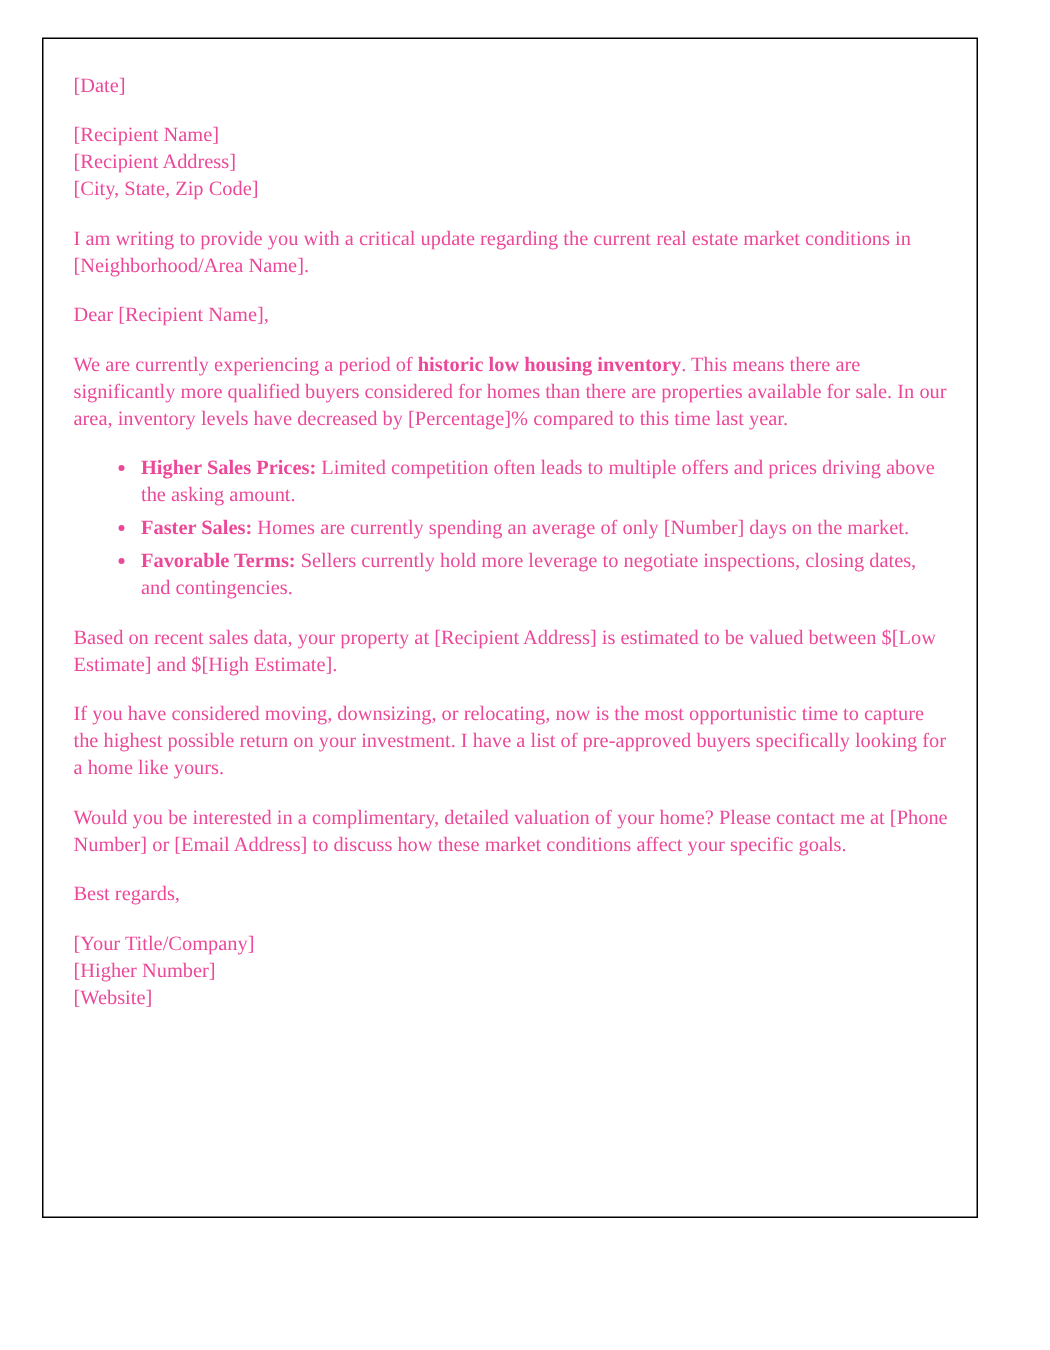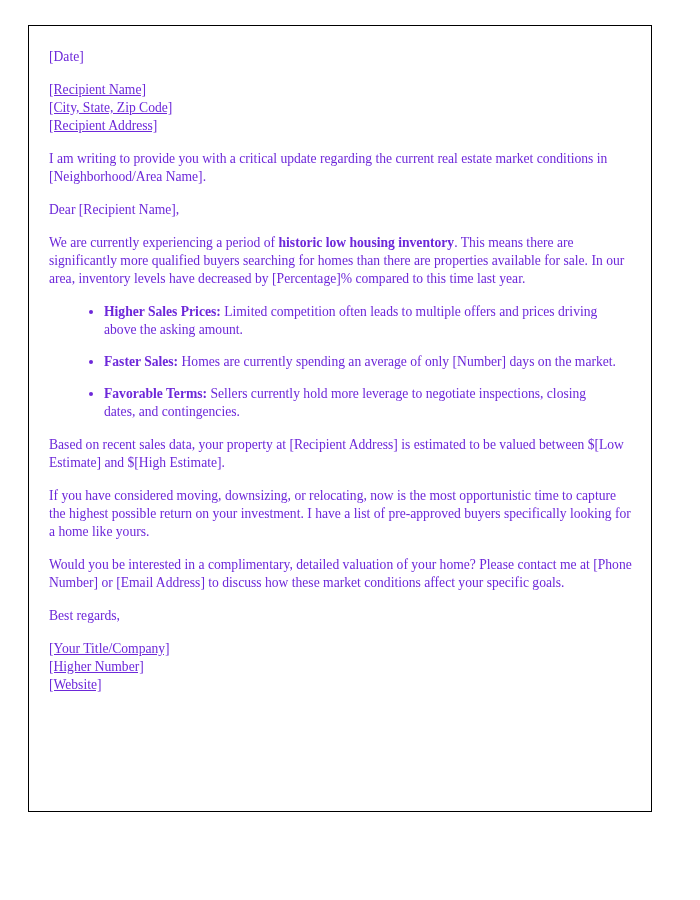--- a/index.html
+++ b/index.html
@@ -7,21 +7,21 @@
     padding: 0;
     background: #ffffff;
     width: 700px;
   }
   .canvas {
     position: relative;
     width: 700px;
     height: 900px;
     background: #ffffff;
     font-family: "Liberation Serif", "DejaVu Serif", serif;
-    color: #6d28d9;
+    color: #ec4899;
   }
   .page {
     position: absolute;
     left: 28px;
     top: 25px;
     width: 624px;
     height: 787px;
     box-sizing: border-box;
     border: 1px solid #000000;
     background: #ffffff;
@@ -30,52 +30,51 @@
   }
   .page, .page * {
     font-size: 13.6px;
     line-height: 18px;
   }
   p, .block {
     margin: 0 0 15px 0;
   }
   .line {
     display: block;
-    text-decoration: underline;
   }
   strong { font-weight: bold; }
   ul.advantages {
     margin: 0 0 15px 0;
     padding: 0 0 0 41px;
     list-style-type: disc;
   }
   ul.advantages li {
-    margin: 14px;
+    margin: 4px;
     padding: 0;
   }
 </style>
 </head>
 <body>
 
 <div class="canvas">
   <div class="page">
 
     <p>[Date]</p>
 
     <div class="block">
       <span class="line">[Recipient Name]</span>
+      <span class="line">[Recipient Address]</span>
       <span class="line">[City, State, Zip Code]</span>
-      <span class="line">[Recipient Address]</span>
     </div>
 
     <p>I am writing to provide you with a critical update regarding the current real estate market conditions in [Neighborhood/Area Name].</p>
 
     <p>Dear [Recipient Name],</p>
 
-    <p><span>We are currently experiencing a period of </span><strong>historic low housing inventory</strong><span>. This means there are significantly more qualified buyers searching for homes than there are properties available for sale. In our area, inventory levels have decreased by [Percentage]% compared to this time last year.</span></p>
+    <p><span>We are currently experiencing a period of </span><strong>historic low housing inventory</strong><span>. This means there are significantly more qualified buyers considered for homes than there are properties available for sale. In our area, inventory levels have decreased by [Percentage]% compared to this time last year.</span></p>
 
 
     <ul class="advantages">
       <li><strong>Higher Sales Prices:</strong><span> Limited competition often leads to multiple offers and prices driving above the asking amount.</span></li>
       <li><strong>Faster Sales:</strong><span> Homes are currently spending an average of only [Number] days on the market.</span></li>
       <li><strong>Favorable Terms:</strong><span> Sellers currently hold more leverage to negotiate inspections, closing dates, and contingencies.</span></li>
     </ul>
 
     <p>Based on recent sales data, your property at [Recipient Address] is estimated to be valued between $[Low Estimate] and $[High Estimate].</p>
 

